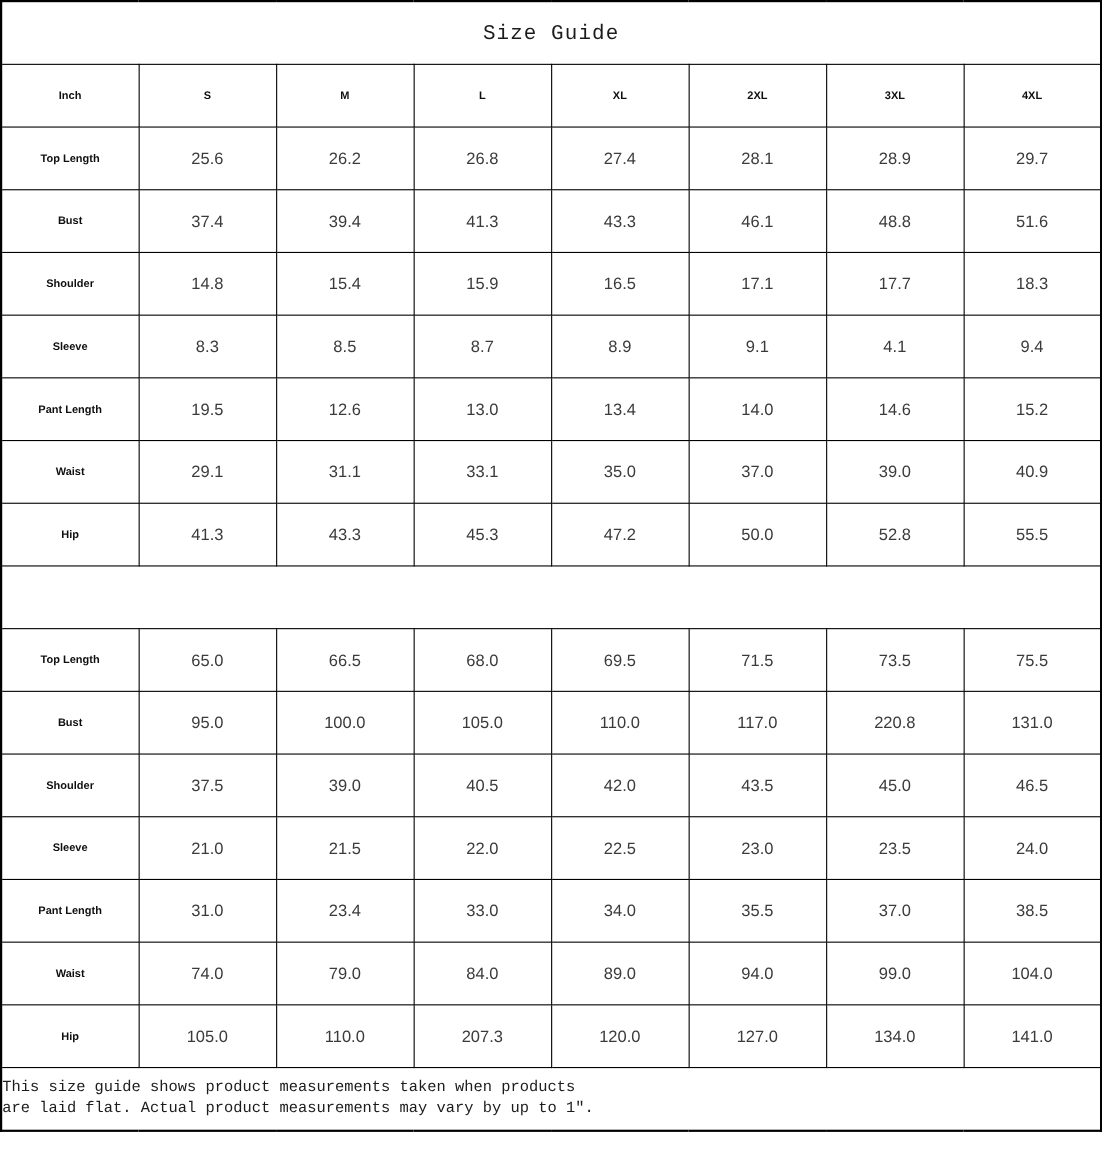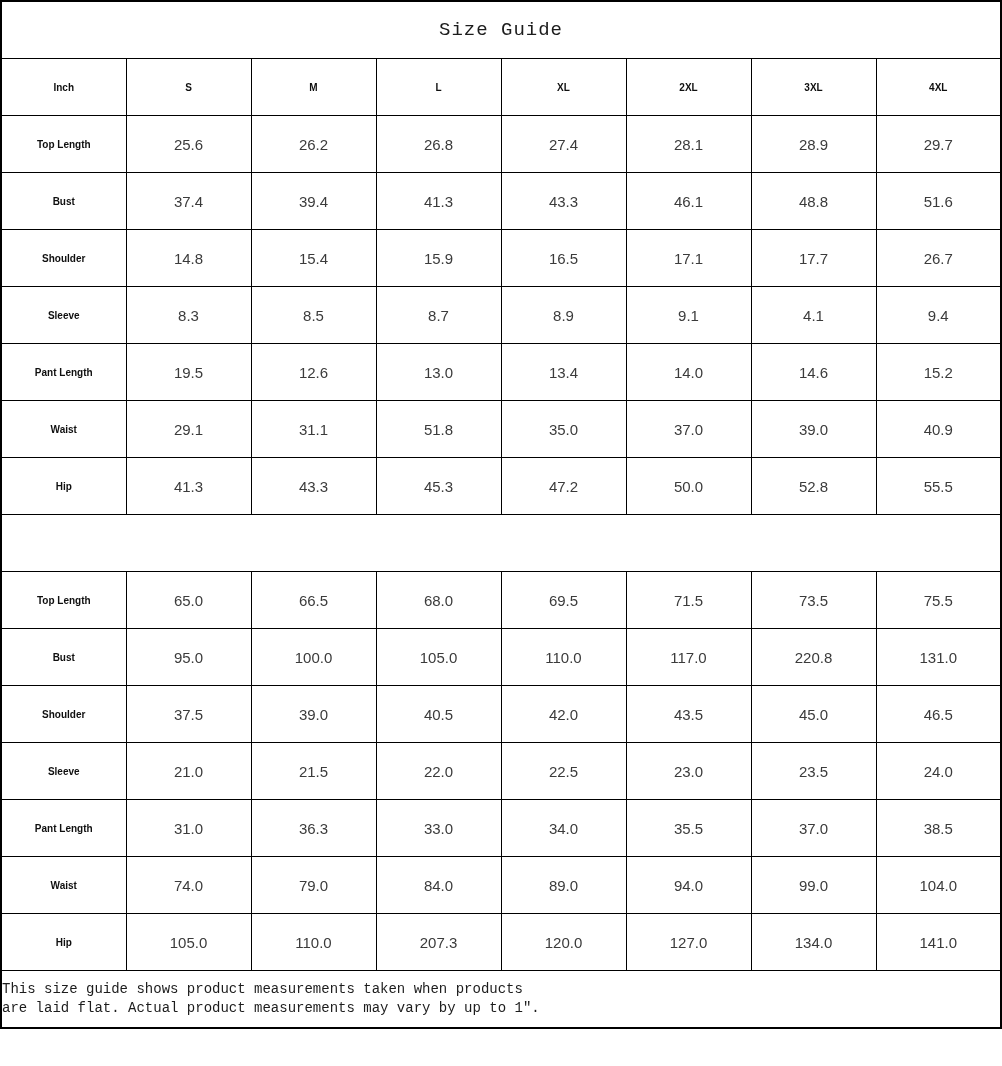--- a/index.html
+++ b/index.html
@@ -116,21 +116,21 @@
           <td class="value-cell">51.6</td>
         </tr>
         <tr>
           <th class="row-label-cell">Shoulder</th>
           <td class="value-cell">14.8</td>
           <td class="value-cell">15.4</td>
           <td class="value-cell">15.9</td>
           <td class="value-cell">16.5</td>
           <td class="value-cell">17.1</td>
           <td class="value-cell">17.7</td>
-          <td class="value-cell">26.7</td>
+          <td class="value-cell">18.3</td>
         </tr>
         <tr>
           <th class="row-label-cell">Sleeve</th>
           <td class="value-cell">8.3</td>
           <td class="value-cell">8.5</td>
           <td class="value-cell">8.7</td>
           <td class="value-cell">8.9</td>
           <td class="value-cell">9.1</td>
           <td class="value-cell">4.1</td>
           <td class="value-cell">9.4</td>
@@ -142,21 +142,21 @@
           <td class="value-cell">13.0</td>
           <td class="value-cell">13.4</td>
           <td class="value-cell">14.0</td>
           <td class="value-cell">14.6</td>
           <td class="value-cell">15.2</td>
         </tr>
         <tr>
           <th class="row-label-cell">Waist</th>
           <td class="value-cell">29.1</td>
           <td class="value-cell">31.1</td>
-          <td class="value-cell">51.8</td>
+          <td class="value-cell">33.1</td>
           <td class="value-cell">35.0</td>
           <td class="value-cell">37.0</td>
           <td class="value-cell">39.0</td>
           <td class="value-cell">40.9</td>
         </tr>
         <tr>
           <th class="row-label-cell">Hip</th>
           <td class="value-cell">41.3</td>
           <td class="value-cell">43.3</td>
           <td class="value-cell">45.3</td>
@@ -208,21 +208,21 @@
           <td class="value-cell">21.5</td>
           <td class="value-cell">22.0</td>
           <td class="value-cell">22.5</td>
           <td class="value-cell">23.0</td>
           <td class="value-cell">23.5</td>
           <td class="value-cell">24.0</td>
         </tr>
         <tr>
           <th class="row-label-cell">Pant Length</th>
           <td class="value-cell">31.0</td>
-          <td class="value-cell">36.3</td>
+          <td class="value-cell">23.4</td>
           <td class="value-cell">33.0</td>
           <td class="value-cell">34.0</td>
           <td class="value-cell">35.5</td>
           <td class="value-cell">37.0</td>
           <td class="value-cell">38.5</td>
         </tr>
         <tr>
           <th class="row-label-cell">Waist</th>
           <td class="value-cell">74.0</td>
           <td class="value-cell">79.0</td>

